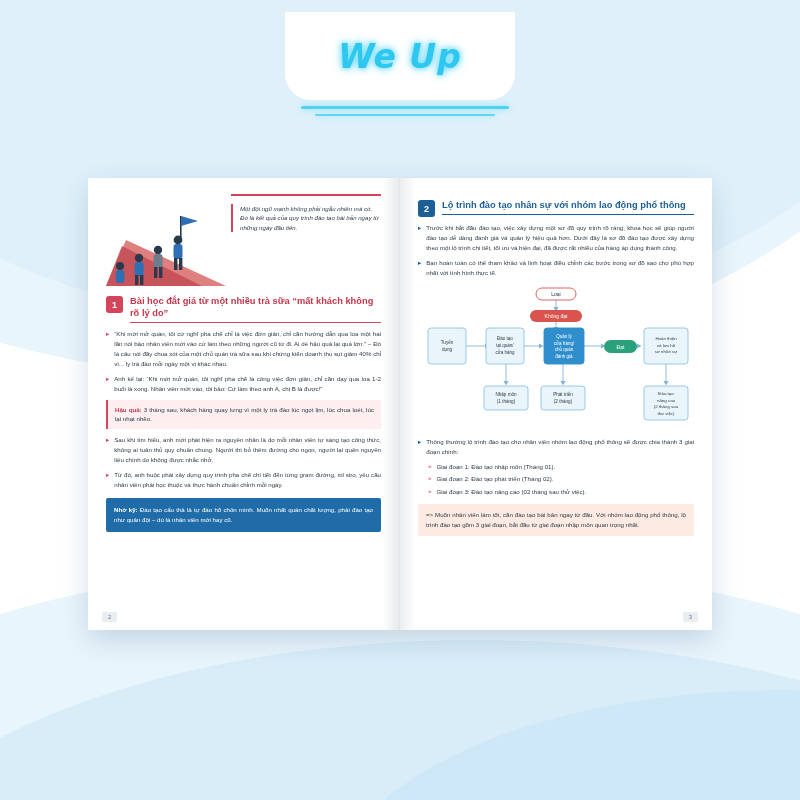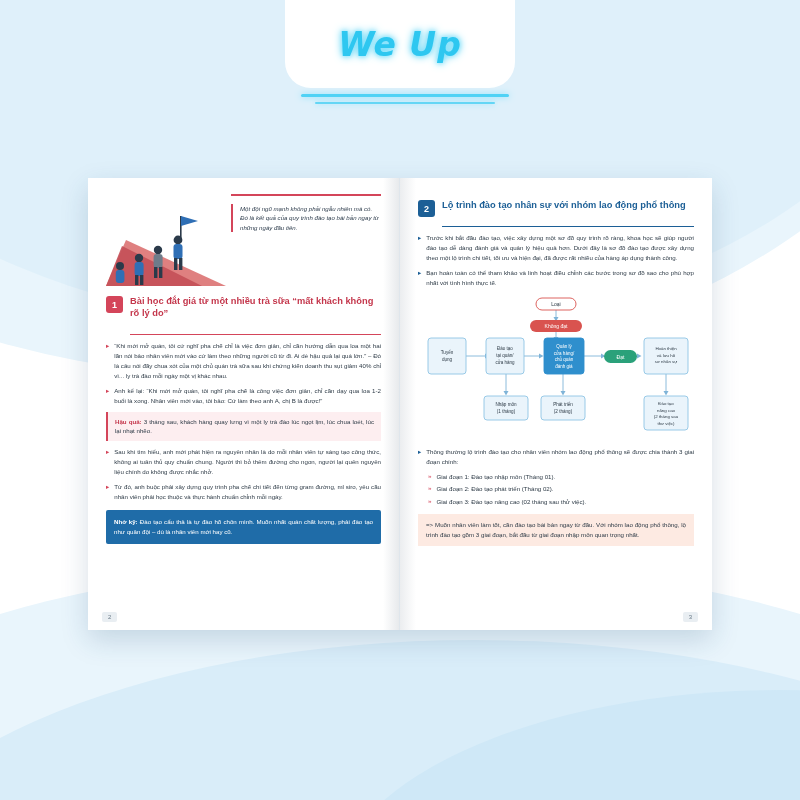--- a/index.html
+++ b/index.html
@@ -19,21 +19,21 @@
     background:#e8f4fc;
   }
   .w1 { width:1400px; height:900px; left:-420px; top:-520px; background:#e9f5fc; }
   .w2 { width:1200px; height:760px; left:-250px; top:-430px; background:#dff0fa; }
   .w3 { width:1500px; height:700px; left:-350px; top:560px; background:#e9f5fc; }
   .w4 { width:1250px; height:560px; left:-150px; top:640px; background:#d9edf9; }
   .w5 { width:900px;  height:420px; left:330px;  top:690px; background:#cfe8f7; }
 
   
   .logo-box {
-    position:absolute; left:285px; top:0; width:230px; height:88px;
+    position:absolute; left:285px; top:12px; width:230px; height:88px;
     background:#ffffff; border-radius:0 0 26px 26px;
     display:flex; align-items:center; justify-content:center;
   }
   .logo-text {
     font-family: "DejaVu Sans", sans-serif;
     font-style: italic;
     font-weight: bold;
     font-size: 33px;
     color:#2ec7f0;
     letter-spacing:1px;
@@ -74,21 +74,21 @@
   .hero-quote-rule { position:absolute; right:0; top:0; width:150px; height:2px; background:#d4455a; }
 
   .sec-head { display:flex; align-items:flex-start; gap:7px; margin:6px 0 6px 0; }
   .num-badge {
     flex:0 0 auto; width:17px; height:17px; background:#d4455a; color:#fff;
     border-radius:3px; font-size:9px; font-weight:bold;
     display:flex; align-items:center; justify-content:center;
   }
   .sec-title {
     font-size:9.3px; font-weight:bold; color:#c4374c; line-height:1.28;
-    padding-bottom:14px; border-bottom:1.4px solid #d4455a; flex:1;
+    padding-bottom:2px; border-bottom:1.4px solid #d4455a; flex:1;
   }
   .sec-title.blue { color:#1c5f96; border-bottom-color:#1c5f96; }
   .num-badge.blue { background:#1c5f96; }
   .bullet { display:flex; gap:5px; margin:5px 0; }
   .bullet .mk { color:#d4455a; font-size:6.5px; line-height:1.5; flex:0 0 auto; }
   .bullet.blue .mk { color:#1c5f96; }
   .bullet .tx { font-size:6.15px; line-height:1.62; color:#2d3a46; text-align:justify; }
   .lead { font-weight:bold; color:#c4374c; }
 
   .note-pink {

